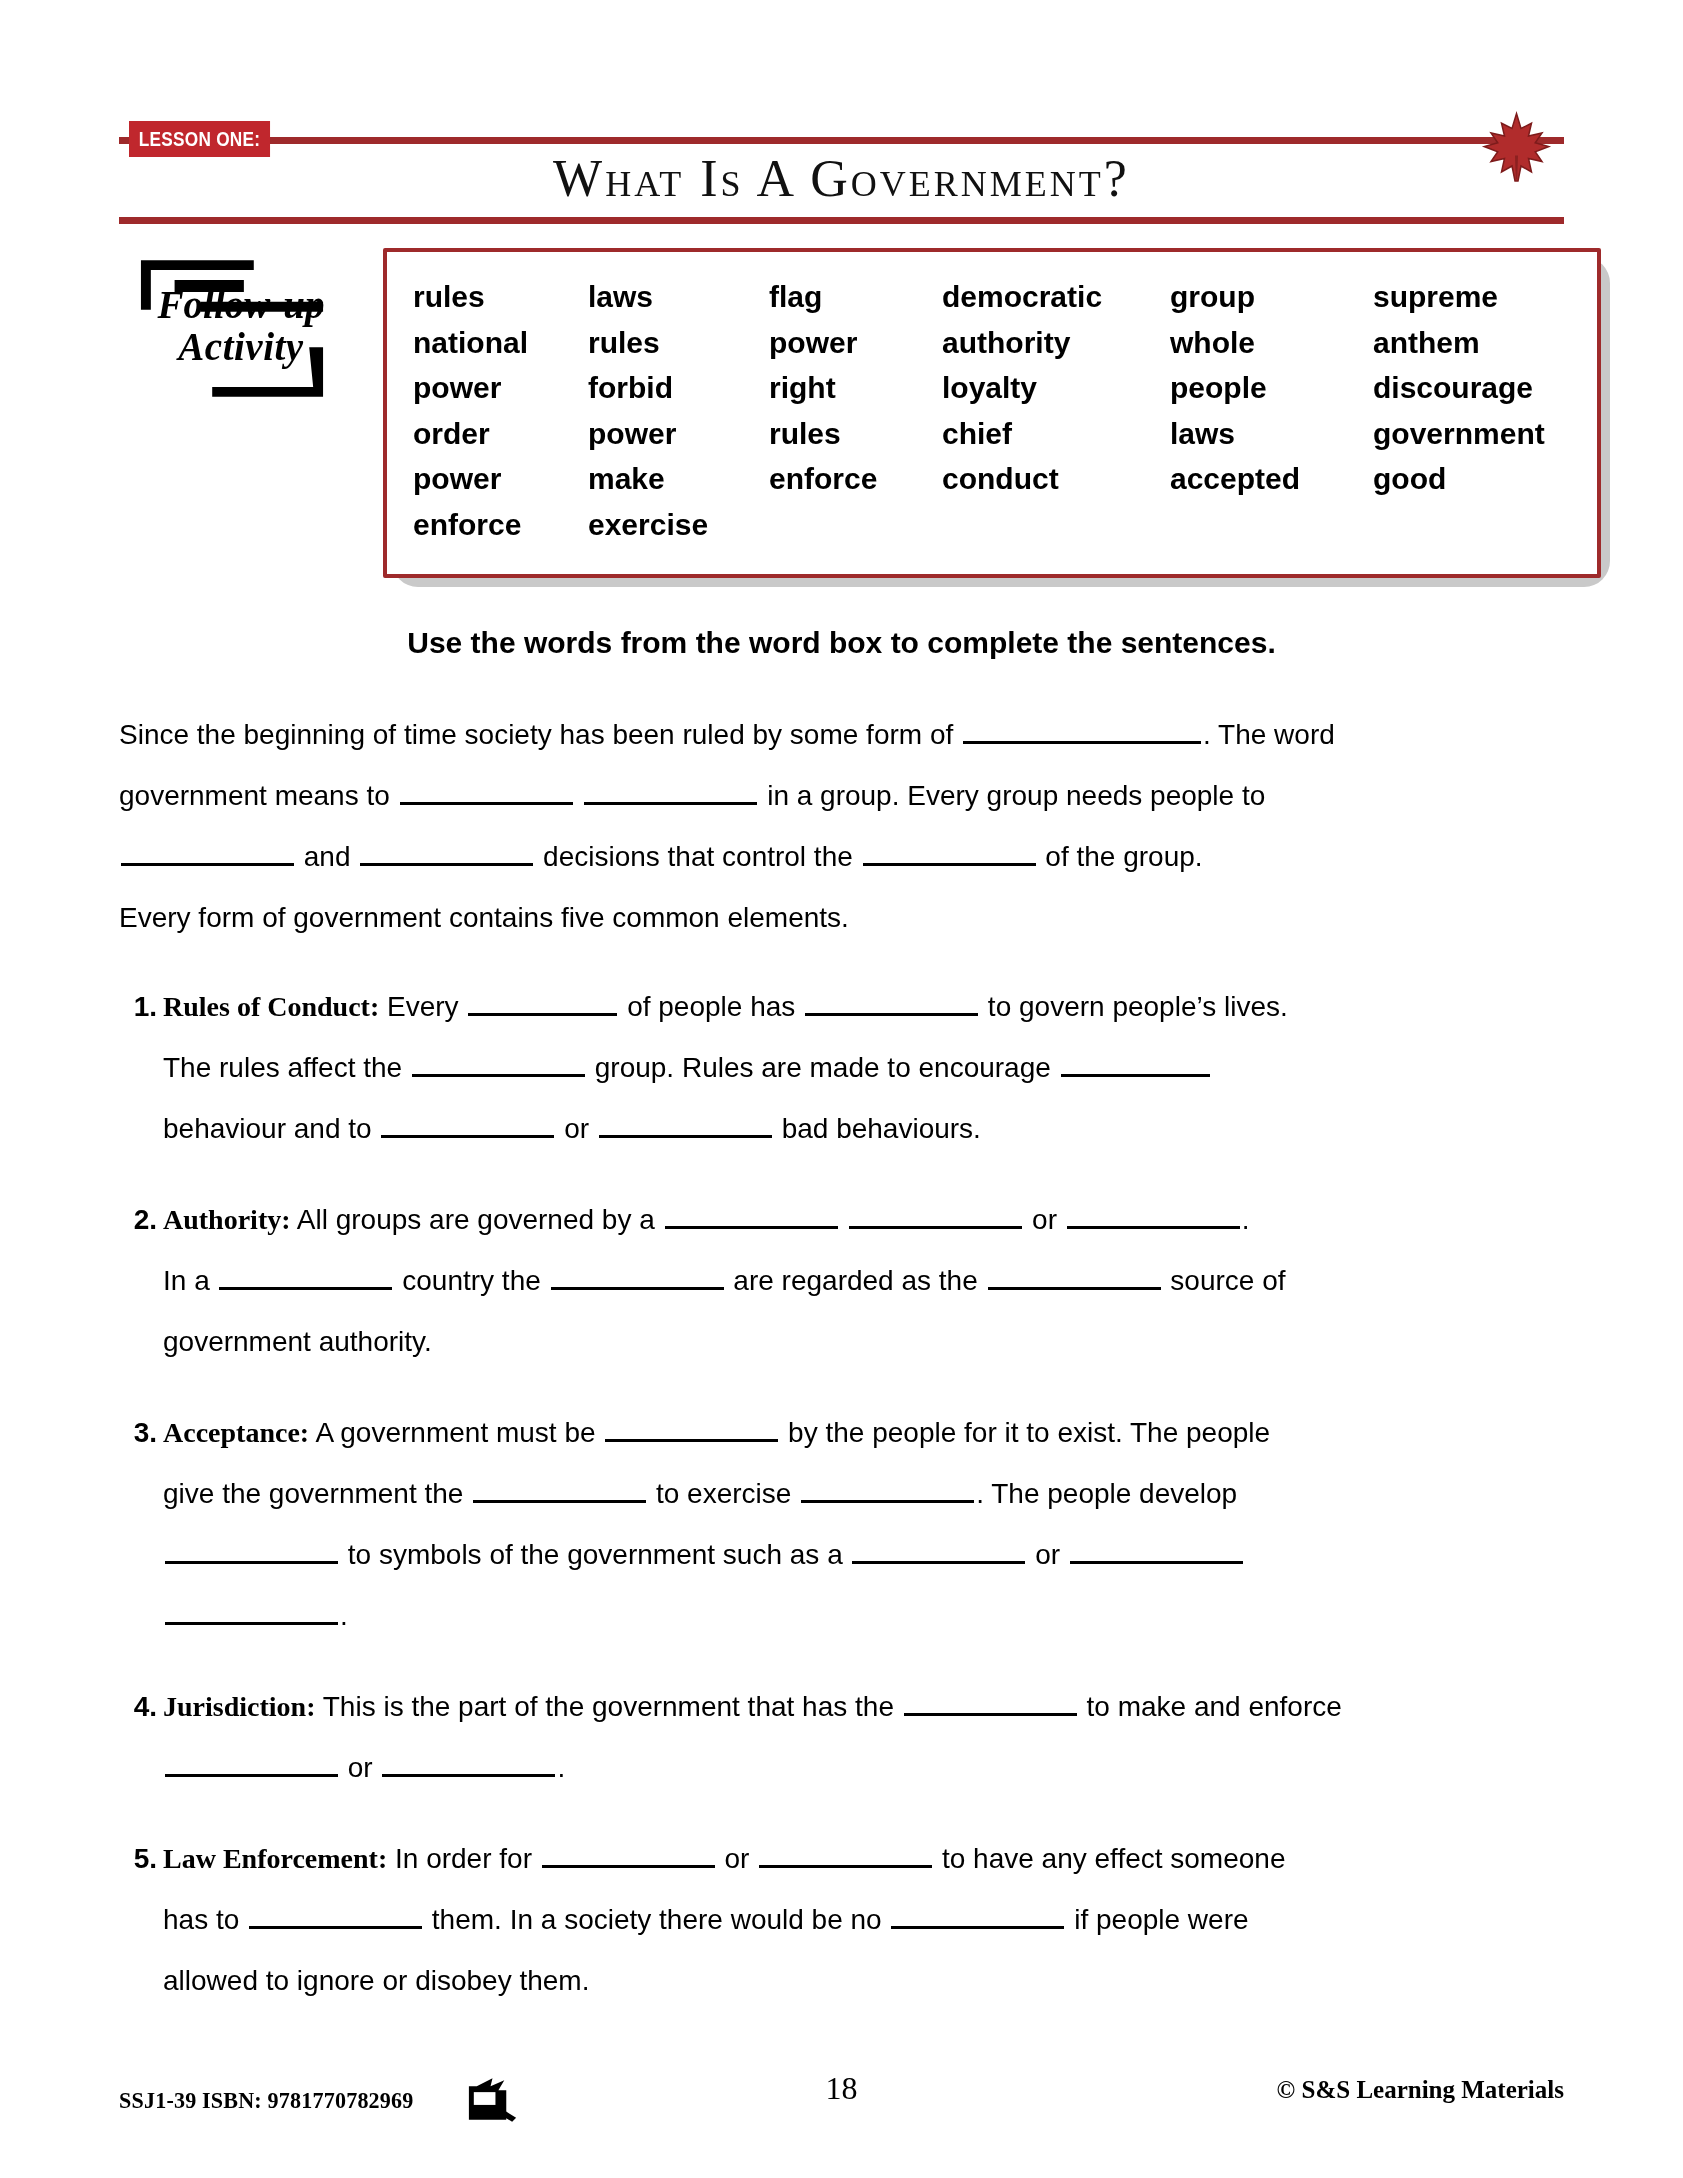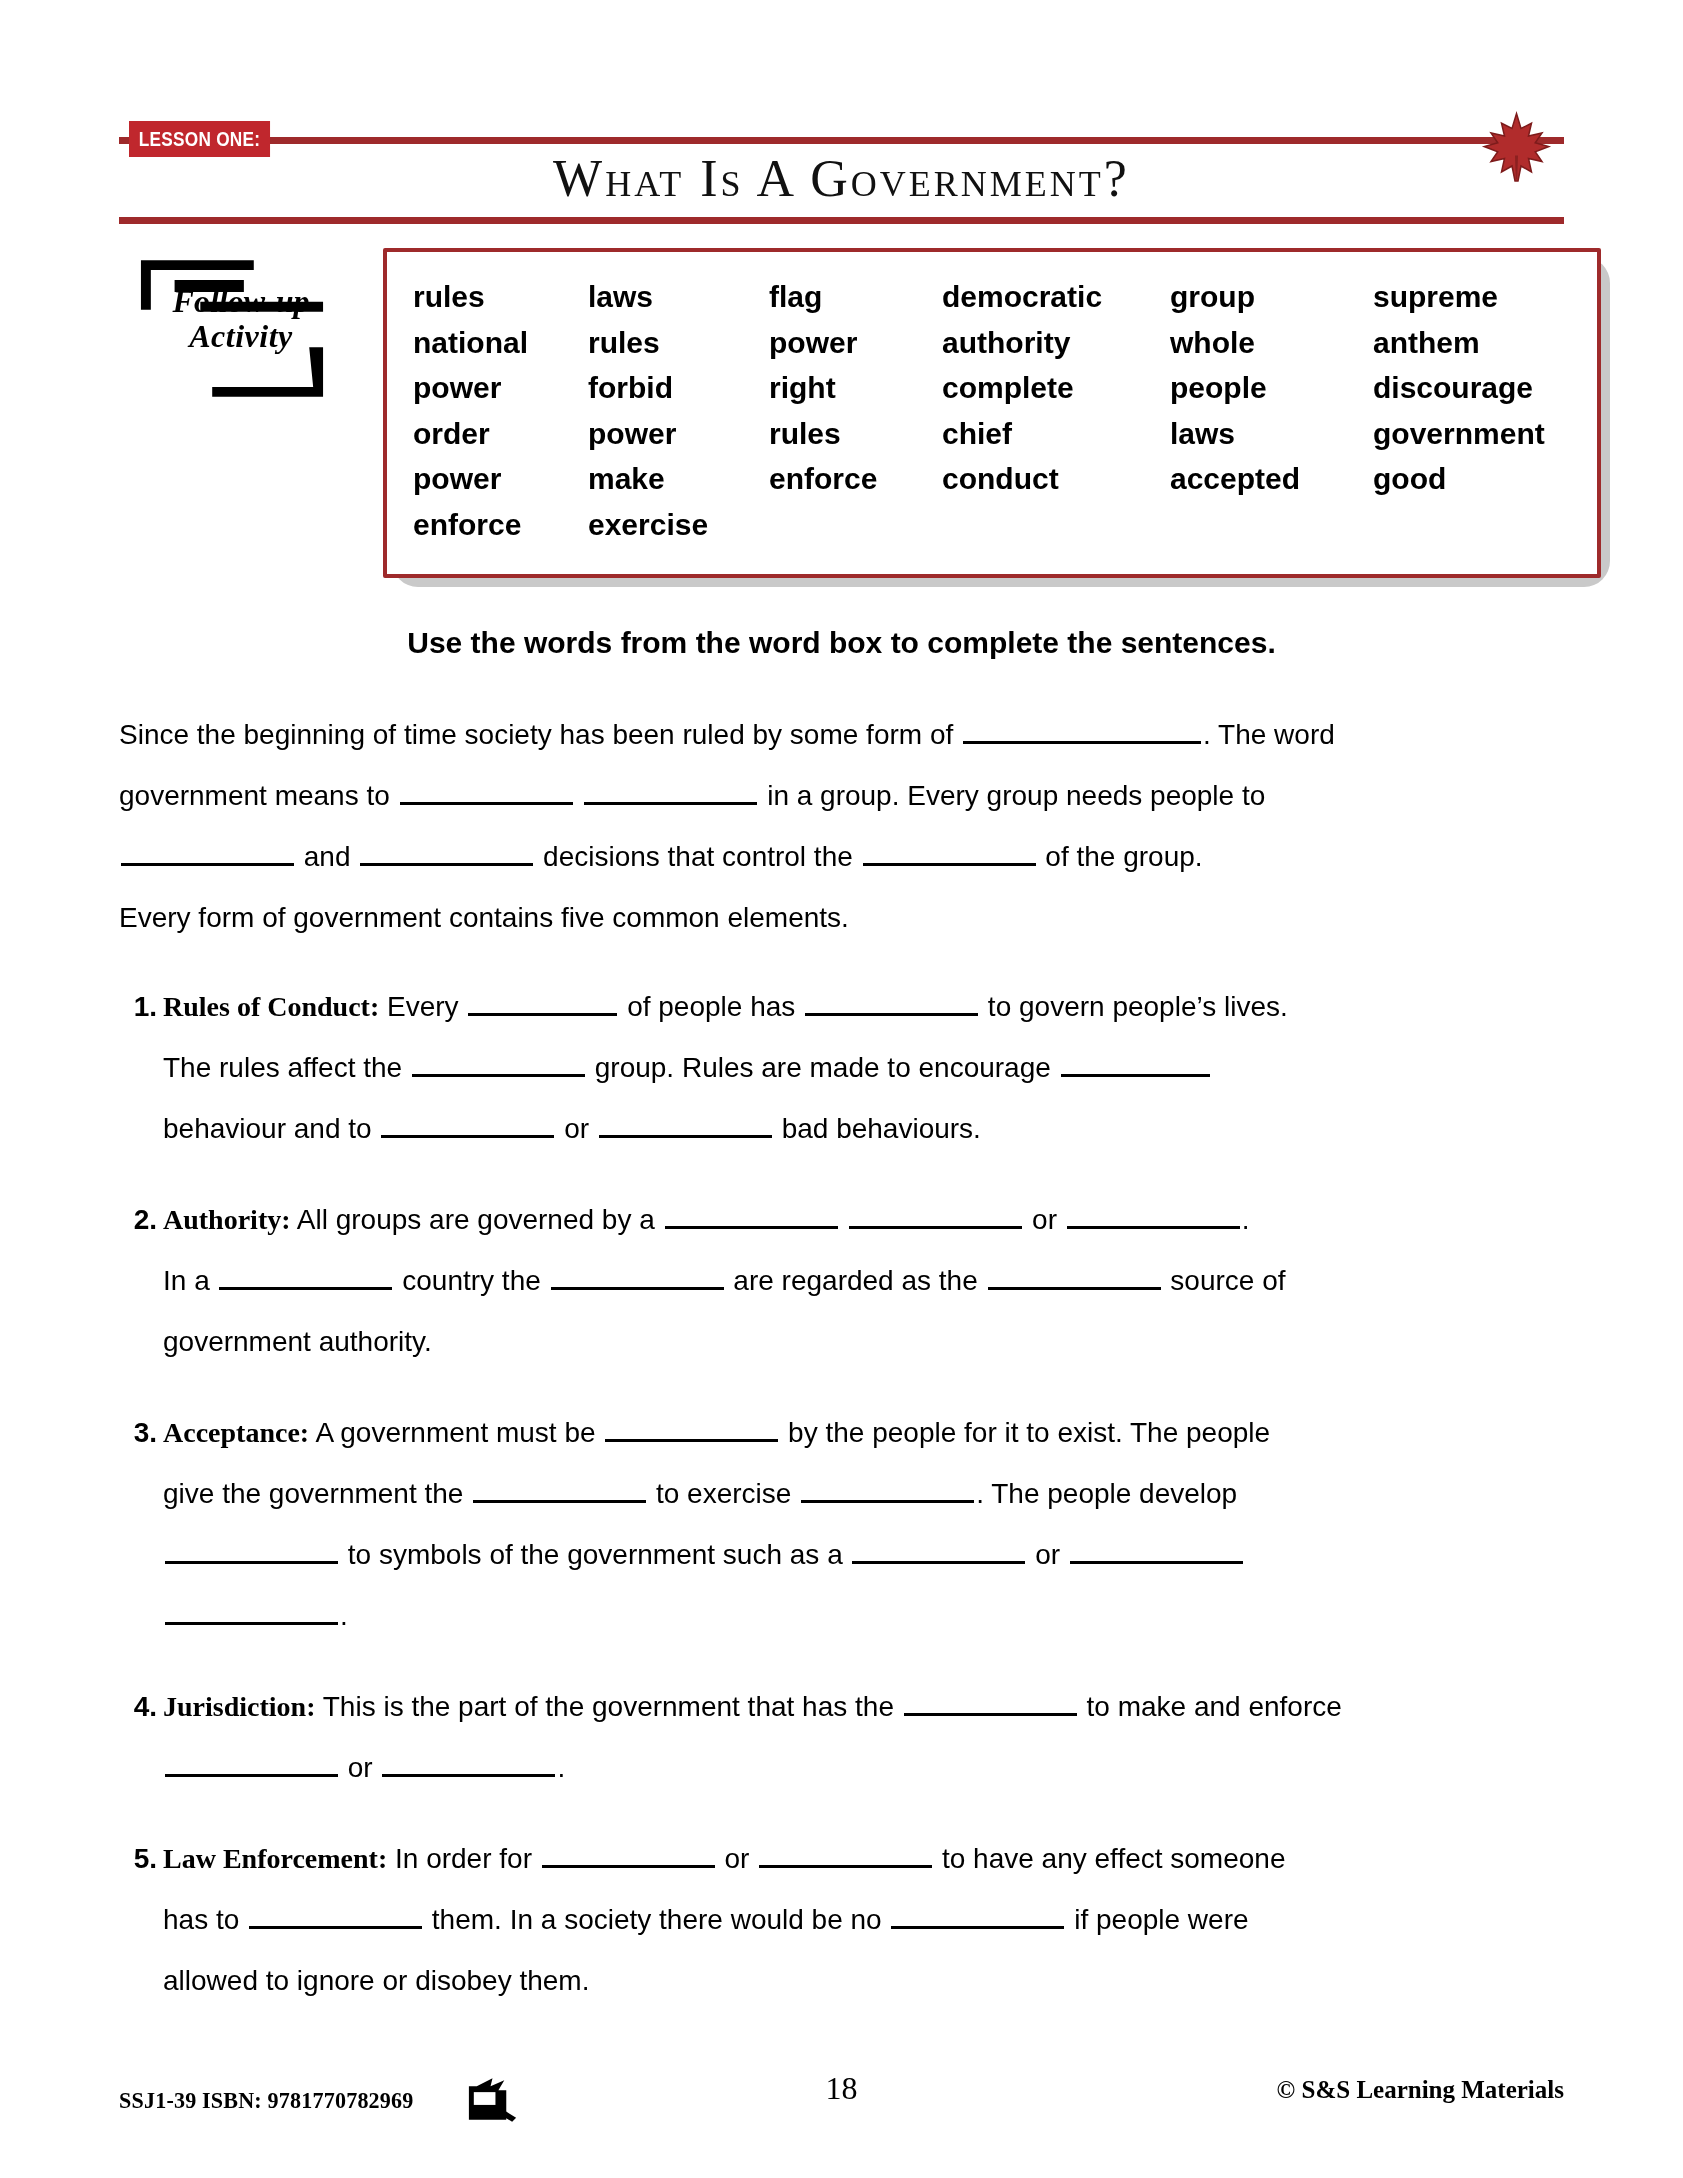--- a/index.html
+++ b/index.html
@@ -109,21 +109,21 @@
   }
   .followup-text {
     position: absolute;
     left: 8px;
     top: 36px;
     width: 228px;
     text-align: center;
     font-family: "Liberation Serif", serif;
     font-style: italic;
     font-weight: bold;
-    font-size: 32px;
+    font-size: 39px;
     line-height: 1.08;
     color: #000;
   }
   .followup-text .l2 { display: block; letter-spacing: 0.5px; }
 
   .wordbox-wrap {
     position: relative;
     flex: 1 1 auto;
     margin-left: 16px;
     margin-right: 0;
@@ -338,21 +338,21 @@
           <div class="wb-col wb-c2">
             <div class="wb-word">flag</div>
             <div class="wb-word">power</div>
             <div class="wb-word">right</div>
             <div class="wb-word">rules</div>
             <div class="wb-word">enforce</div>
           </div>
           <div class="wb-col wb-c3">
             <div class="wb-word">democratic</div>
             <div class="wb-word">authority</div>
-            <div class="wb-word">complete</div>
+            <div class="wb-word">loyalty</div>
             <div class="wb-word">chief</div>
             <div class="wb-word">conduct</div>
           </div>
           <div class="wb-col wb-c4">
             <div class="wb-word">group</div>
             <div class="wb-word">whole</div>
             <div class="wb-word">people</div>
             <div class="wb-word">laws</div>
             <div class="wb-word">accepted</div>
           </div>

